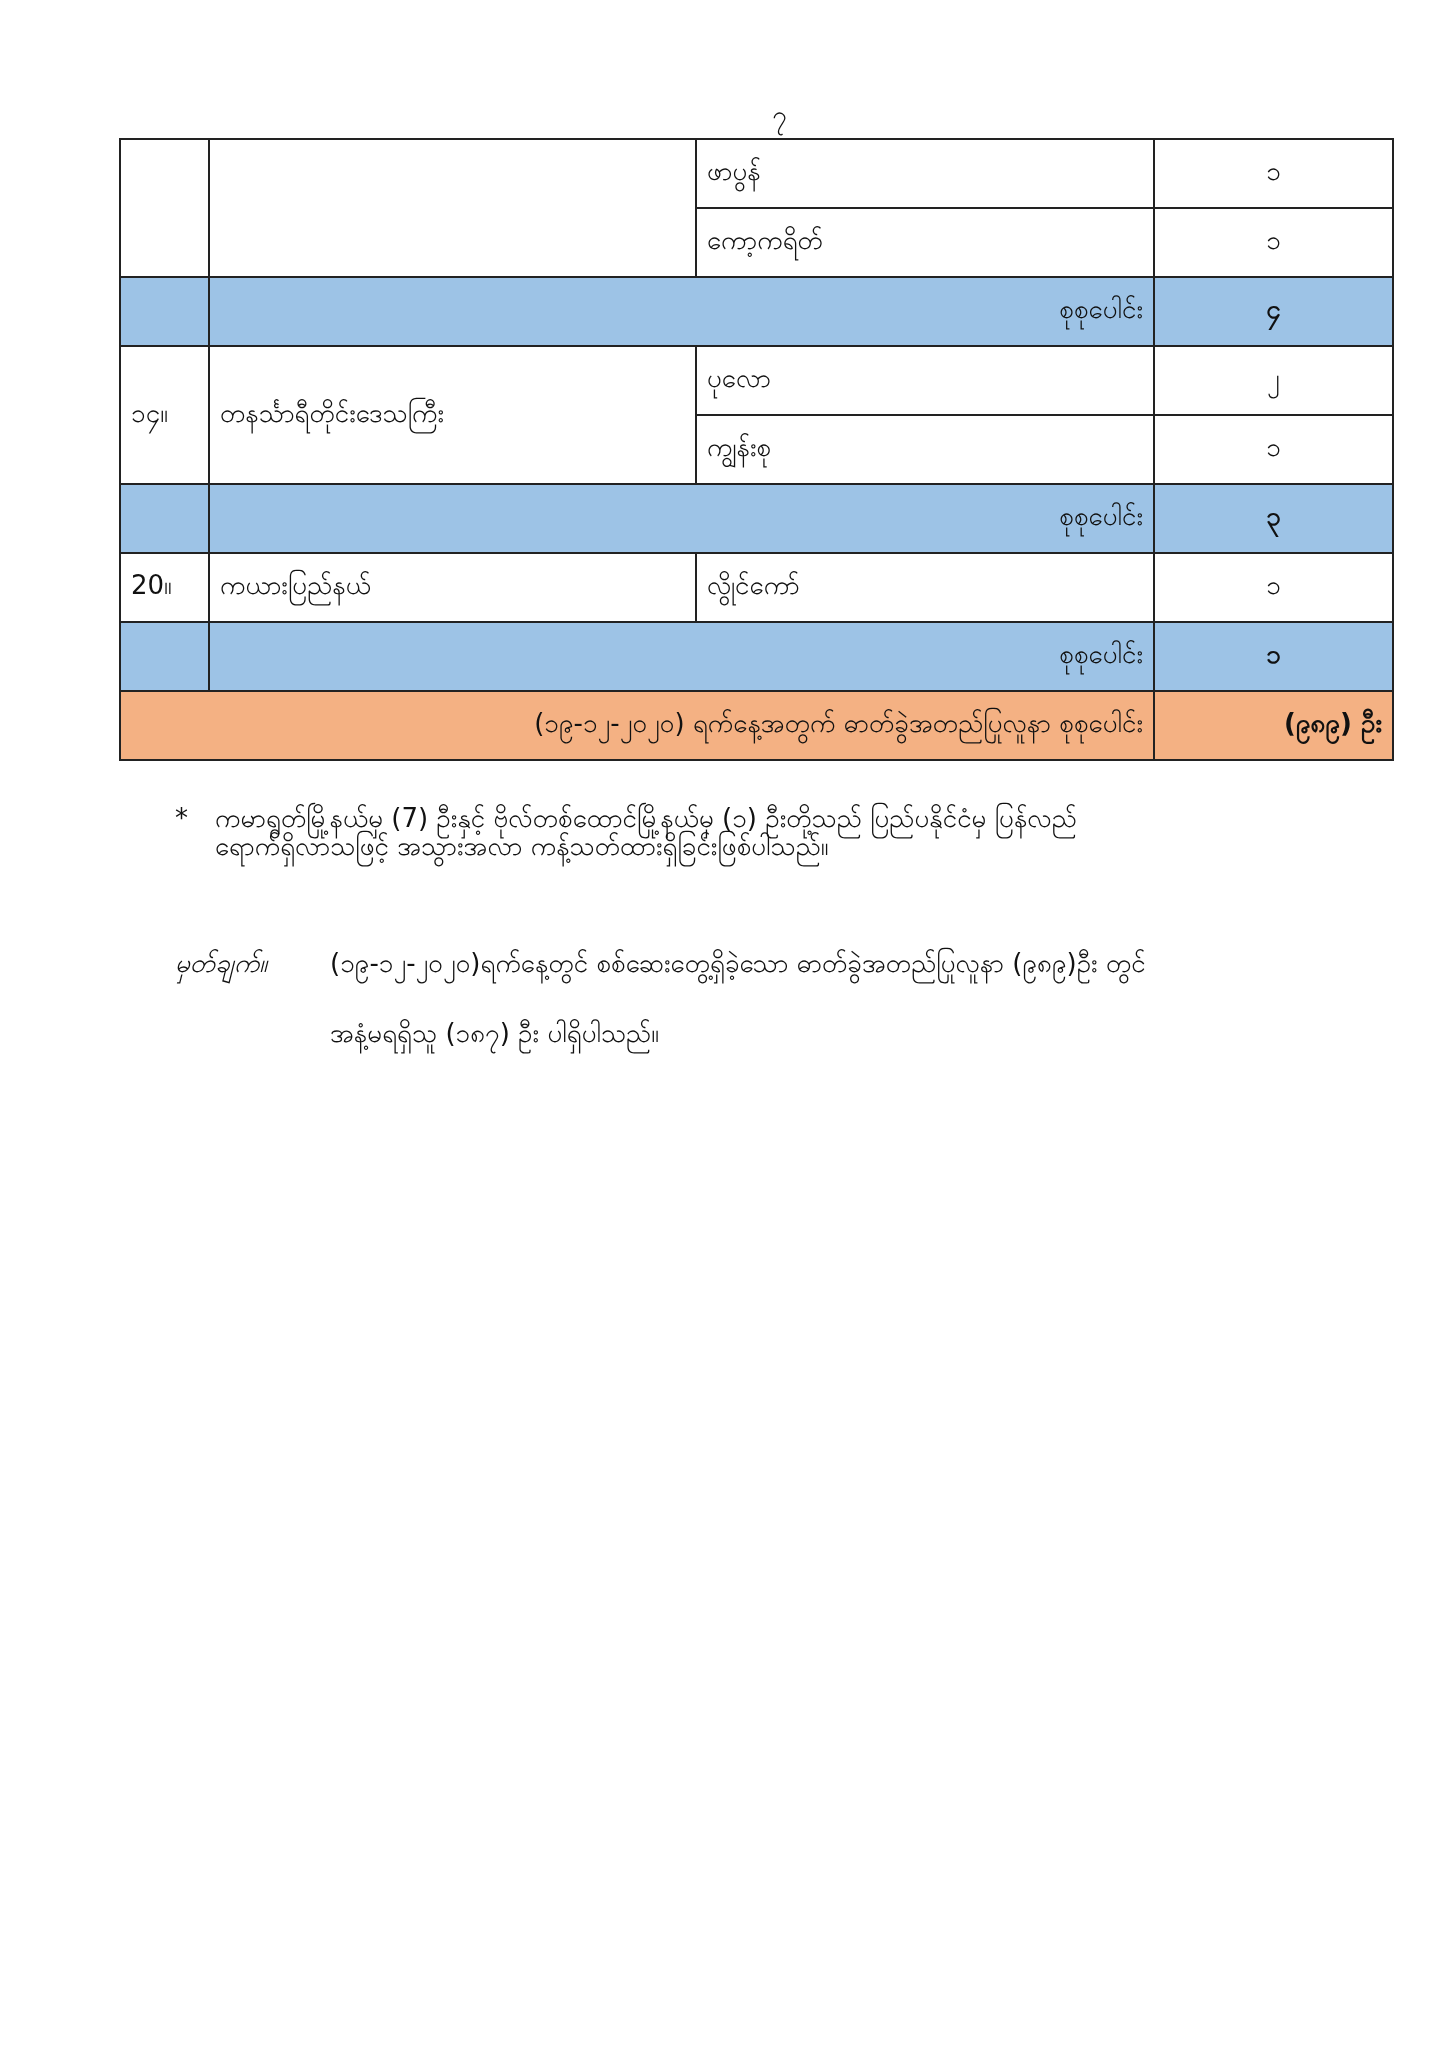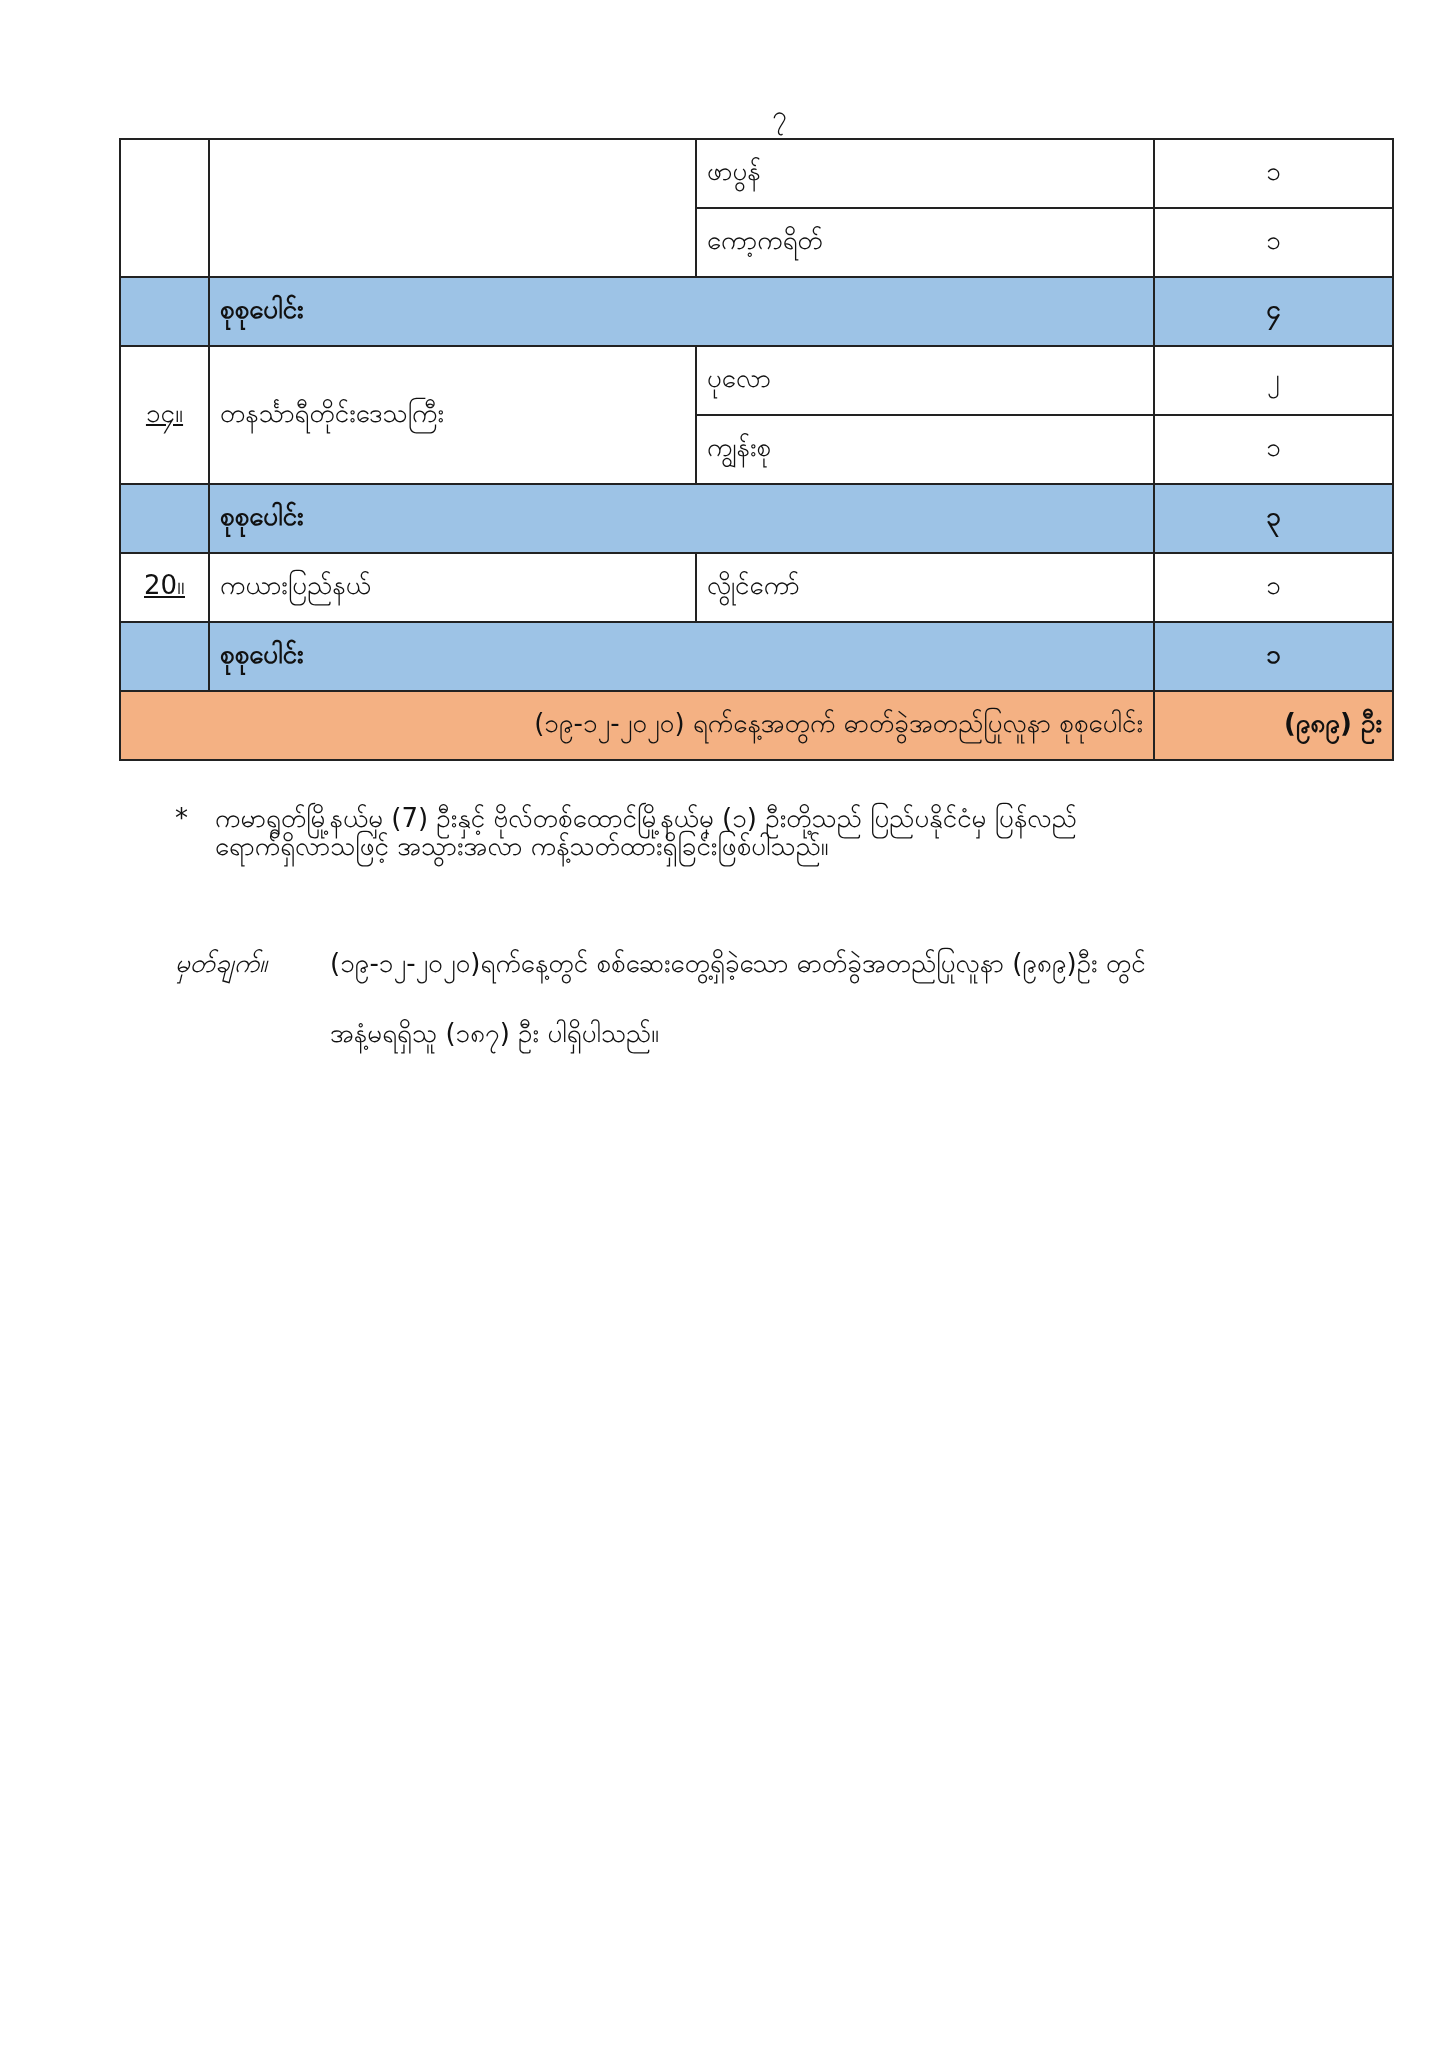--- a/index.html
+++ b/index.html
@@ -1,24 +1,24 @@
 <!DOCTYPE html>
 <html><head>
 <meta charset="utf-8">
 <style>
   html, body { margin:0; padding:0; background:#ffffff; }
   body { width:1449px; height:2048px; position:relative; font-family:"DejaVu Sans", sans-serif; color:#111; }
   .page-num { position:absolute; top:98px; left:0; width:1449px; text-align:center; font-size:26px; padding-left:110px; box-sizing:border-box; }
   table.main { position:absolute; top:138px; left:119px; width:1273px; border-collapse:collapse; table-layout:fixed; }
   table.main td { border:2px solid #222; font-size:26px; padding:12px 10px; height:69px; box-sizing:border-box; vertical-align:middle; }
   td.num { text-align:center; }
-  td.idx { text-align:center; padding:0 4px;text-decoration:underline; }
+  td.idx { text-align:left; padding:0 4px; }
   td.tl { vertical-align:top; padding-top:6px; }
   tr.subtotal td { background:#9dc3e6; }
-  tr.subtotal td.lbl { text-align:left; font-weight:bold; }
+  tr.subtotal td.lbl { text-align:right; font-weight:normal; }
   tr.subtotal td.num { font-weight:bold; }
   tr.grand td { background:#f4b183; text-align:right; }
   tr.grand td.gval { font-weight:bold;margin-left:28px; }
   .note { position:absolute; font-size:26px; line-height:36px; white-space:nowrap; }
 </style>
 </head>
 <body>
 
 <div class="page-num">၇</div>
 

